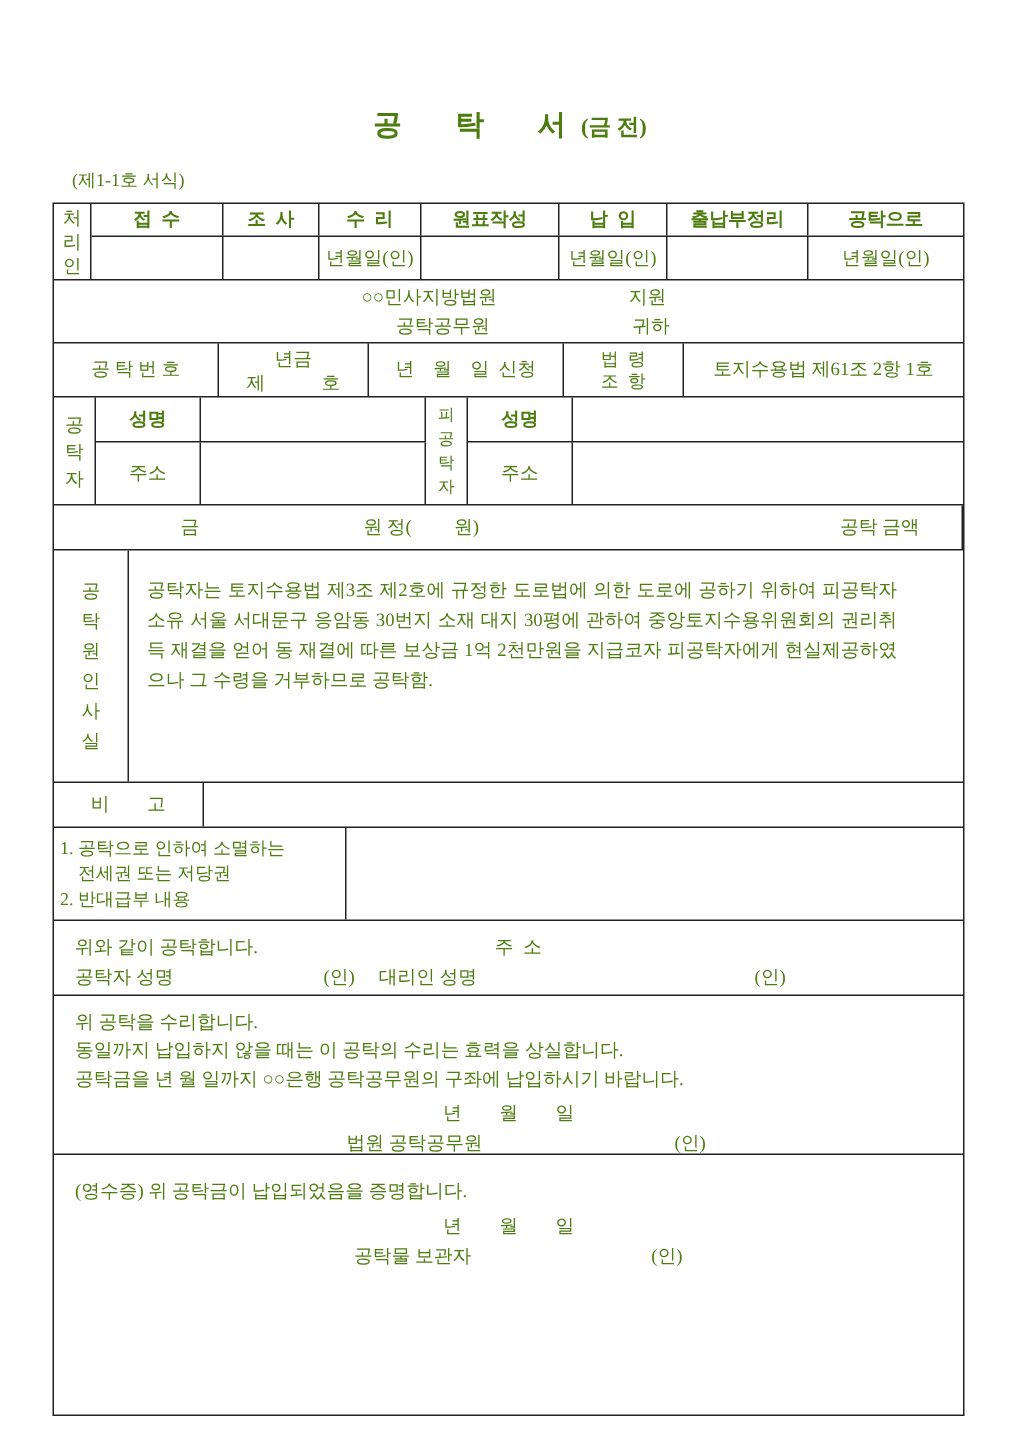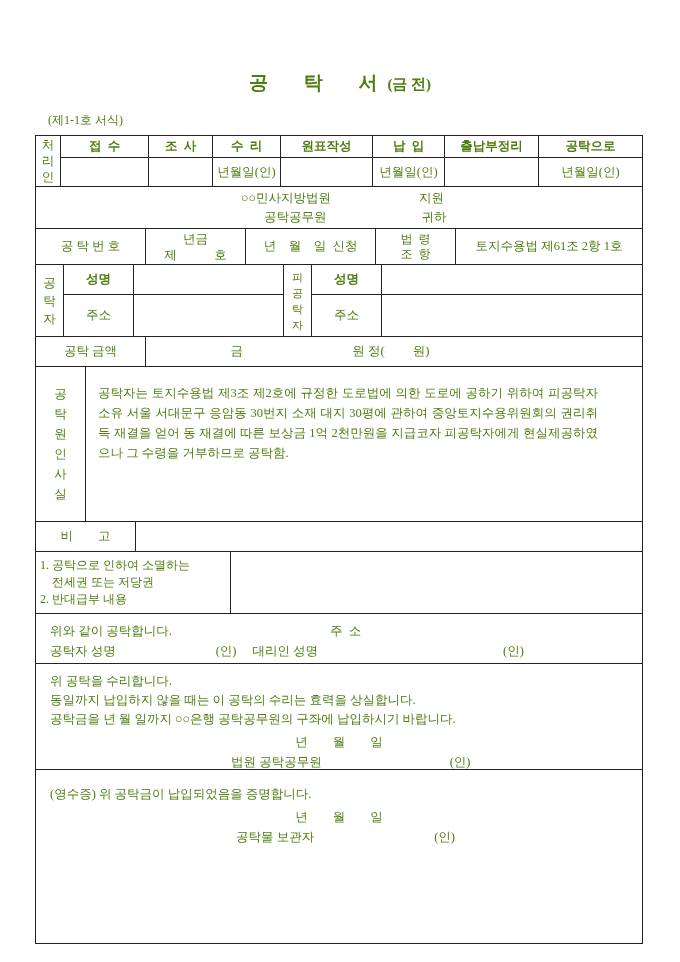--- a/index.html
+++ b/index.html
@@ -178,22 +178,22 @@
           <div class="cell grow"></div>
         </div>
         <div class="subrow r2">
           <div class="cell br w70">주소</div>
           <div class="cell grow"></div>
         </div>
       </div>
     </div>
 
     <div class="frow b5">
+      <div class="cell grow left pre">                           금                                   원 정(         원)</div>
       <div class="cell br w110 pre">공탁 금액</div>
-      <div class="cell grow left pre">                           금                                   원 정(         원)</div>
     </div>
 
     <div class="frow b6">
       <div class="vcell w50v br">공탁원인사실</div>
       <div class="cause-text">공탁자는 토지수용법 제3조 제2호에 규정한 도로법에 의한 도로에 공하기 위하여 피공탁자 소유 서울 서대문구 응암동 30번지 소재 대지 30평에 관하여 중앙토지수용위원회의 권리취득 재결을 얻어 동 재결에 따른 보상금 1억 2천만원을 지급코자 피공탁자에게 현실제공하였으나 그 수령을 거부하므로 공탁함.</div>
     </div>
 
     <div class="frow b7">
       <div class="cell br w100r pre">비        고</div>
       <div class="cell grow"></div>

